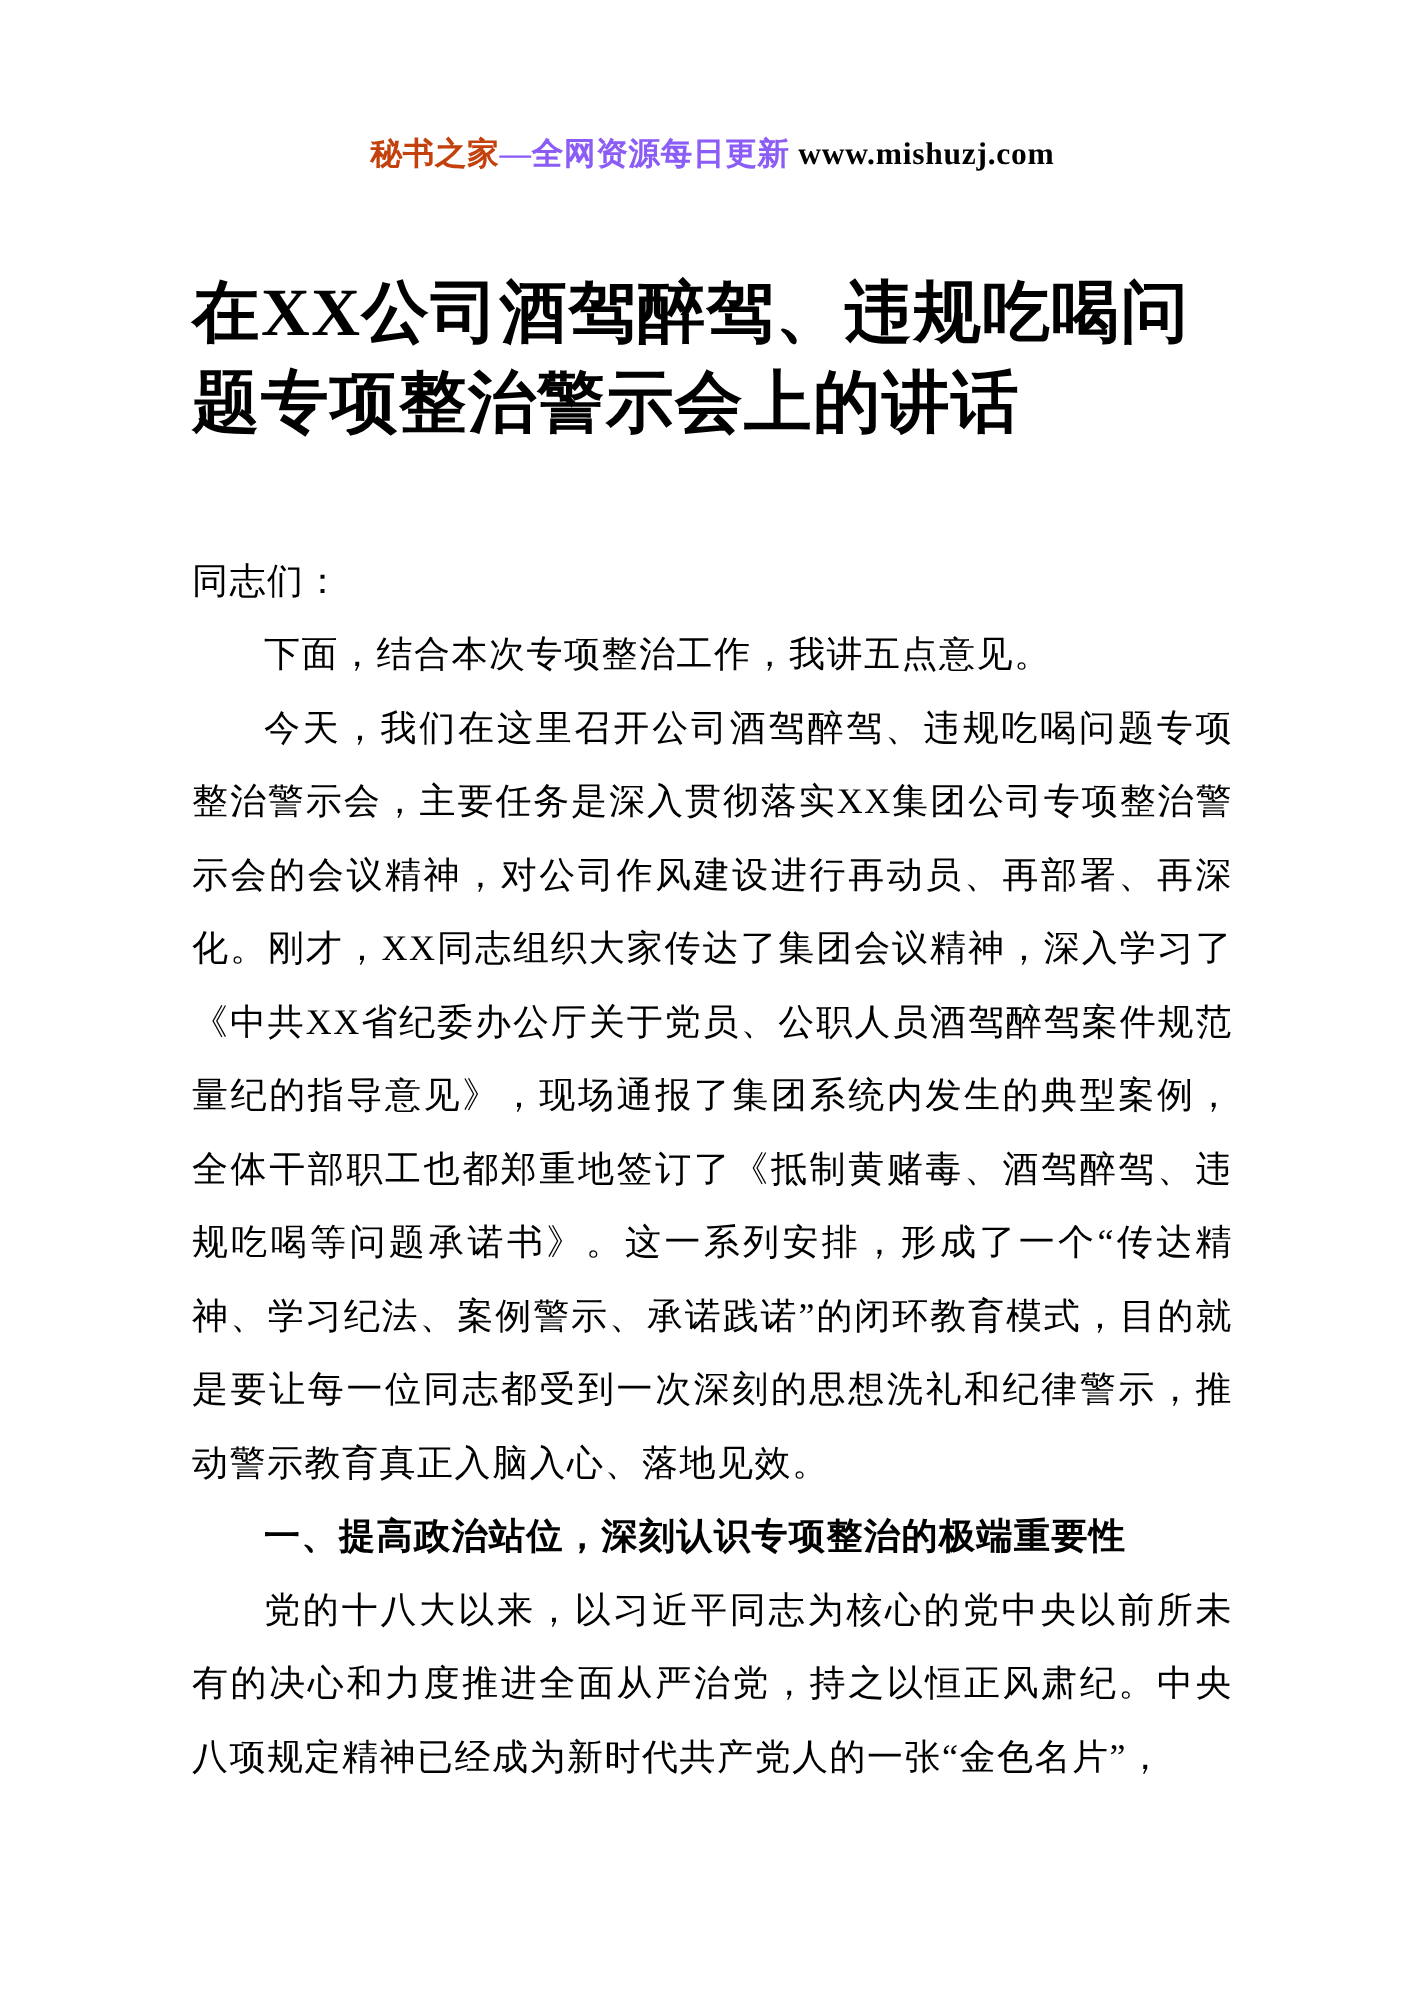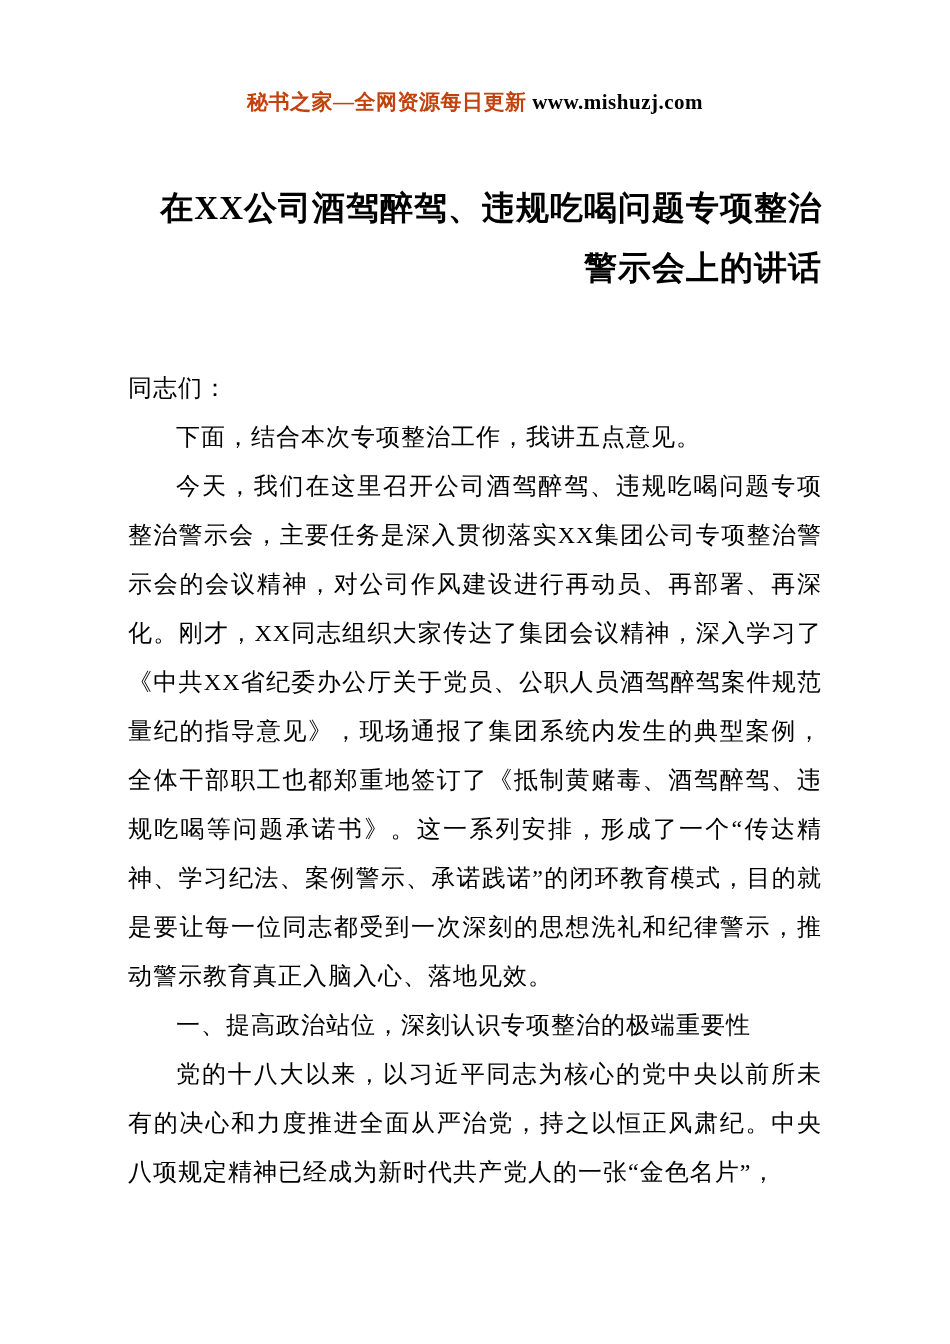--- a/index.html
+++ b/index.html
@@ -20,48 +20,48 @@
     color: #000000;
   }
   .site-header {
     text-align: center;
     font-size: 21px;
     font-weight: bold;
     letter-spacing: 0.5px;
     white-space: nowrap;
   }
   .site-header .brand   { color: #c2410c; }
-  .site-header .tagline { color: #c2410c; }
+  .site-header .tagline { color: #8b5cf6; }
   .site-header .url     { color: #000000; text-decoration: none; cursor: pointer; }
   .doc-title {
     margin: 62px 0 0 0;
-    font-size: 33px;
+    font-size: 45px;
     line-height: 60px;
     font-weight: bold;
-    text-align: right;
+    text-align: left;
     letter-spacing: 1px;
   }
   .doc-body {
     margin-top: 66px;
     font-size: 24px;
     line-height: 49px;
     letter-spacing: 1px;
     text-align: justify;
   }
   .doc-body p {
     margin: 0;
   }
   .salutation {
     text-indent: 0;
   }
   .para {
     text-indent: 2em;
   }
   .para.bold {
-    font-weight: normal;
+    font-weight: bold;
   }
 </style>
 </head>
 <body>
 
 <div class="page">
 
   <div class="site-header">
     <span class="brand">秘书之家</span><span class="tagline">—全网资源每日更新 </span><a class="url">www.mishuzj.com</a>
   </div>

